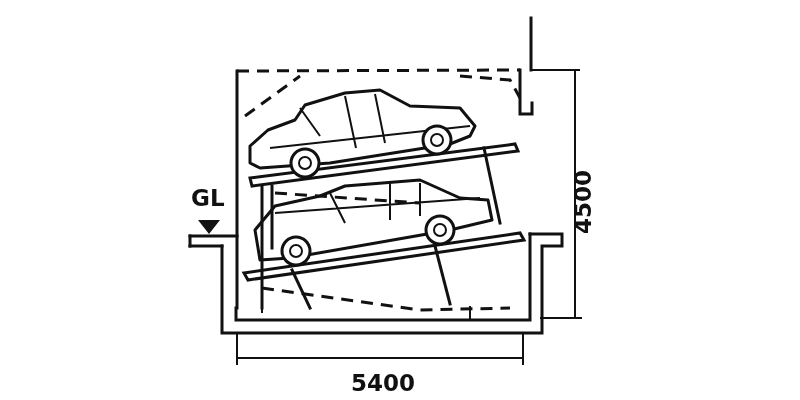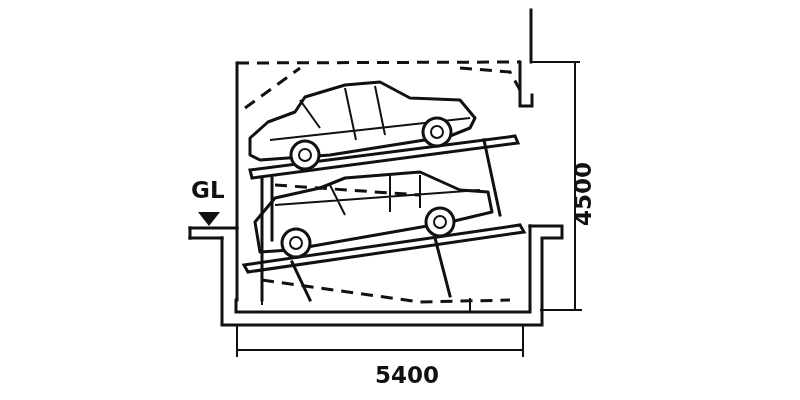--- a/index.html
+++ b/index.html
@@ -1,33 +1,33 @@
 <!DOCTYPE html>
 <html><head>
   <meta charset="utf-8">
   <style>
     html, body { margin: 0; padding: 0; background: #ffffff; }
     body { width: 800px; height: 400px; overflow: hidden; position: relative; }
-    #canvas { position: absolute; left: 0; top: 0; width: 800px; height: 380px; }
+    #canvas { position: absolute; left: 0; top: 8px; width: 800px; height: 380px; }
     svg { display: block; }
     .ln { stroke: #111; fill: none; stroke-width: 3; stroke-linecap: square; }
     .thin { stroke: #111; fill: none; stroke-width: 2; }
     .dash { stroke: #111; fill: none; stroke-width: 3; stroke-dasharray: 12 8; }
     .car { stroke: #111; fill: #fff; stroke-width: 3; stroke-linejoin: round; }
     .carthin { stroke: #111; fill: none; stroke-width: 2; }
     .lbl {
       position: absolute;
       font-family: "DejaVu Sans", sans-serif;
       font-weight: bold;
       color: #111;
       font-size: 23px;
       line-height: 1;
     }
     #gl-label { left: 191px; top: 179px; }
-    #width-label { left: 351px; top: 364px; margin-left: 24px; }
+    #width-label { left: 351px; top: 364px; }
     #height-label { left: 572px; top: 173px; transform: rotate(-90deg); transform-origin: left top; top: 226px; }
   </style>
 </head>
 <body>
 
 <div id="canvas">
   <svg width="800" height="400" viewBox="0 0 800 400">
 
     <line class="ln" x1="531" y1="10" x2="531" y2="62"></line>
 

